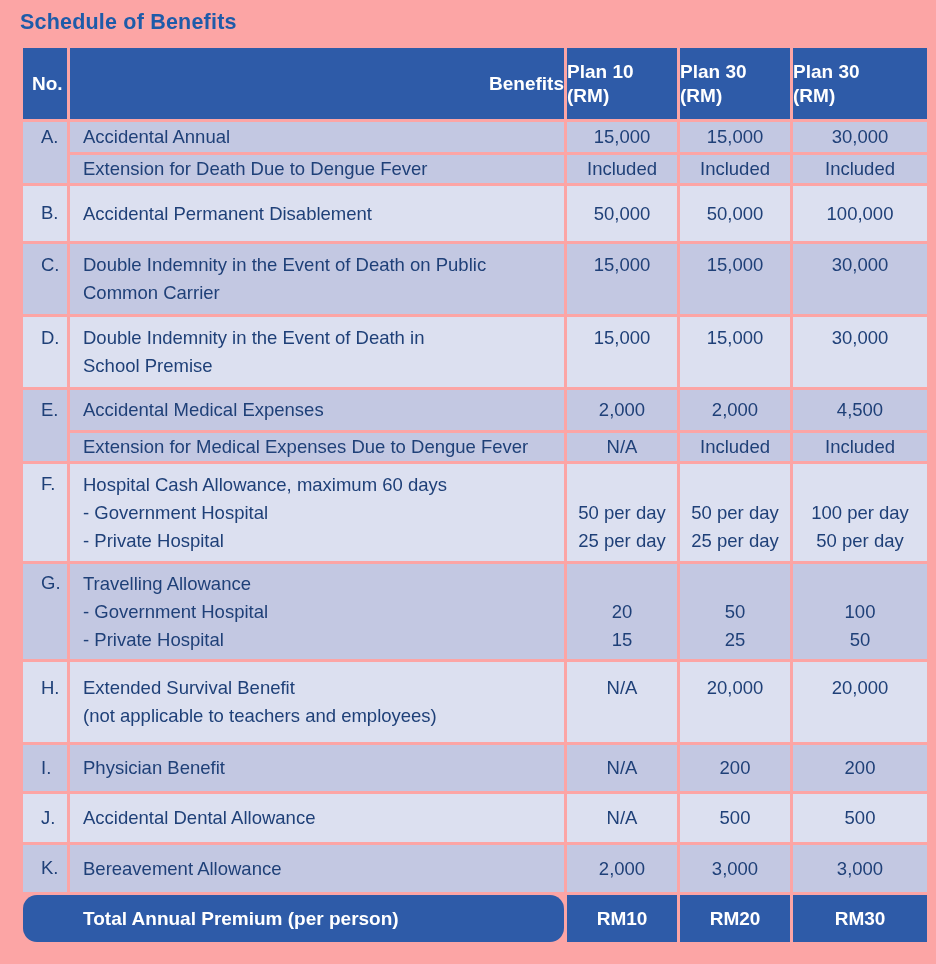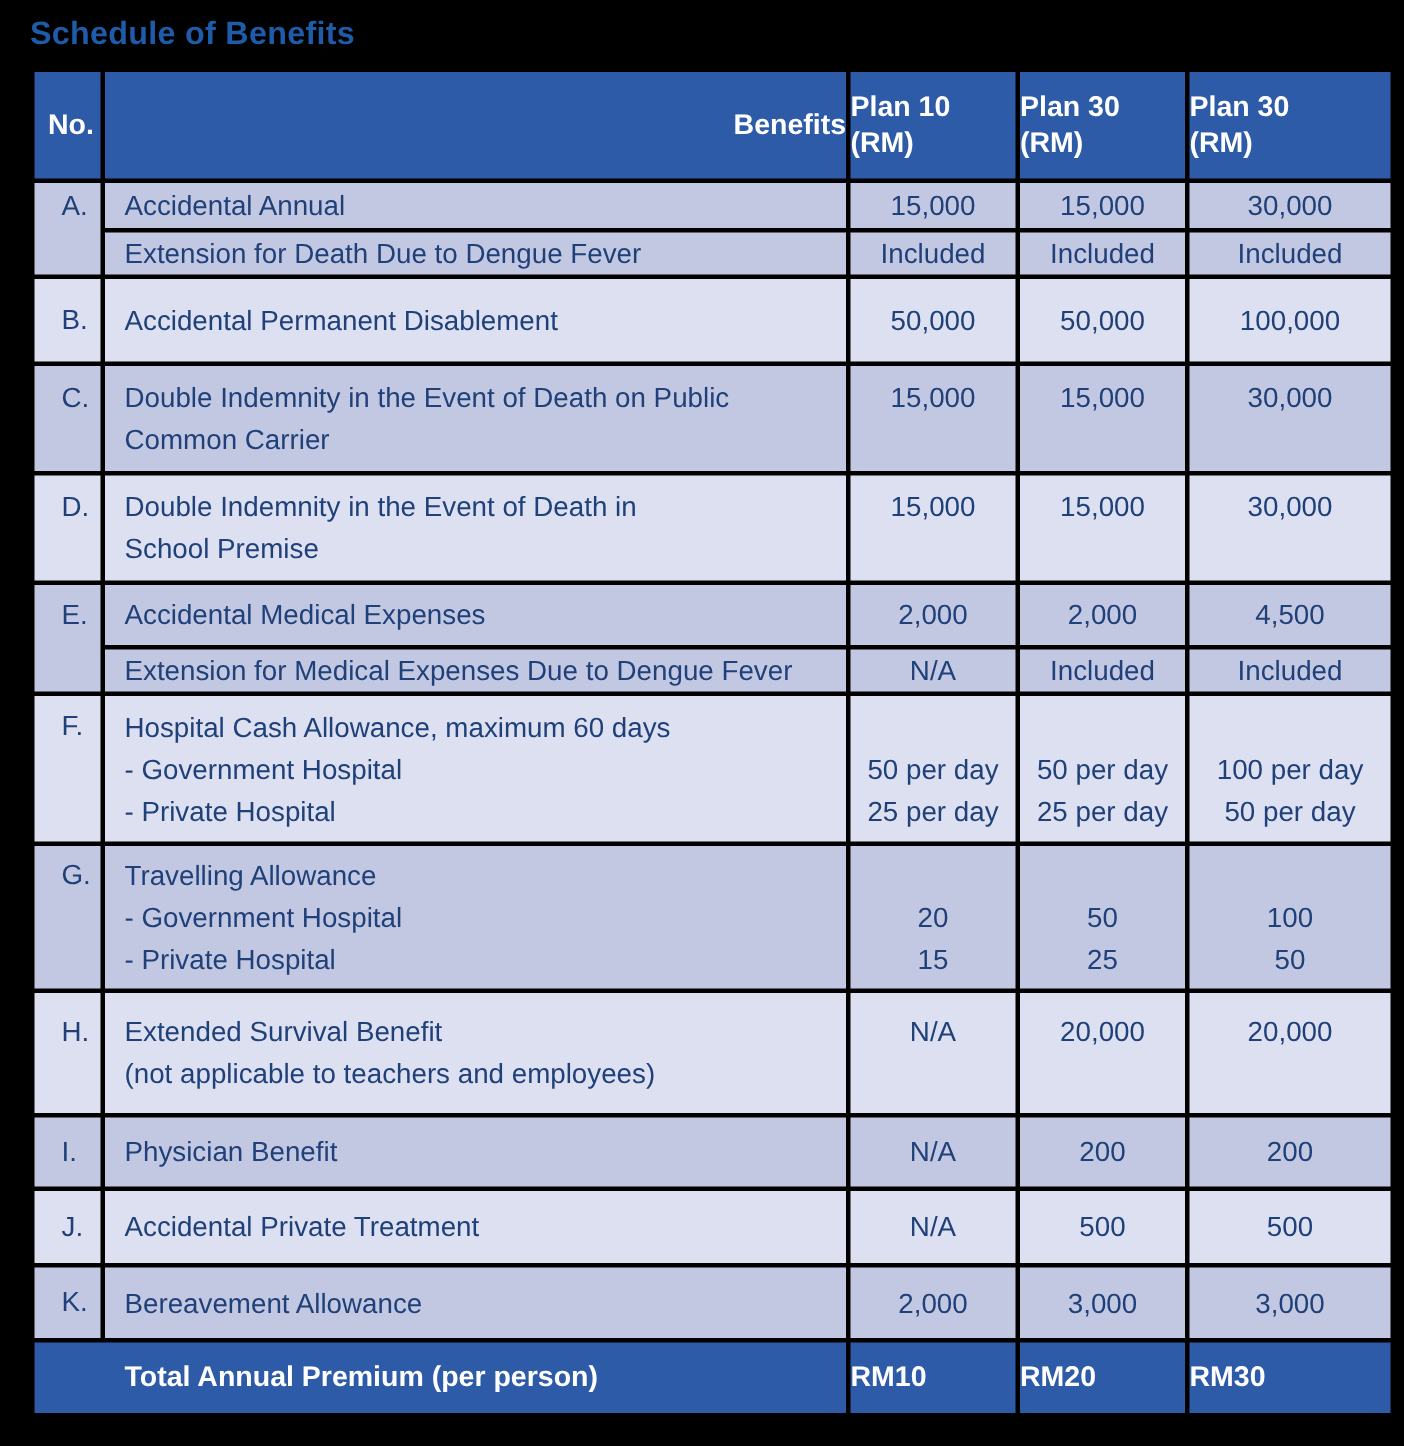--- a/index.html
+++ b/index.html
@@ -5,21 +5,21 @@
   html, body {
     margin: 0;
     padding: 0;
     background: #ffffff;
     font-family: "Liberation Sans", sans-serif;
   }
   .page {
     position: relative;
     width: 936px;
     height: 964px;
-    background: #000000;
+    background: #fca5a5;
     box-sizing: border-box;
     padding: 10px 6px 0 20px;
   }
   .page-title {
     margin: 0 0 10px 0;
     font-size: 21.5px;
     font-weight: bold;
     color: var(--title-blue, #1e5ba9);
     letter-spacing: 0.2px;
   }
@@ -74,22 +74,22 @@
 
   tfoot tr { height: 47px; }
   tfoot td {
     background: var(--header-bg, #2e5ba8);
     color: var(--header-text, #ffffff);
     font-size: 19px;
     font-weight: bold;
     vertical-align: middle;
     padding: 0;
   }
-  td.f-label { text-align: left; padding-left: 60px; }
-  td.f-val   { text-align: left; }
+  td.f-label { text-align: left; padding-left: 60px; border-radius: 14px; }
+  td.f-val   { text-align: center; }
 </style>
 </head>
 <body>
 
 <div class="page">
 
   <h1 class="page-title">Schedule of Benefits</h1>
 
   <table class="benefits">
     <colgroup>
@@ -221,21 +221,21 @@
       <tr class="dark" style="height:46px">
         <td class="no" style="padding-top:9px">I.</td>
         <td class="benefit">Physician Benefit</td>
         <td class="val">N/A</td>
         <td class="val">200</td>
         <td class="val">200</td>
       </tr>
 
       <tr class="light" style="height:48px">
         <td class="no" style="padding-top:10px">J.</td>
-        <td class="benefit">Accidental Private Treatment</td>
+        <td class="benefit">Accidental Dental Allowance</td>
         <td class="val">N/A</td>
         <td class="val">500</td>
         <td class="val">500</td>
       </tr>
 
       <tr class="dark" style="height:47px">
         <td class="no" style="padding-top:9px">K.</td>
         <td class="benefit">Bereavement Allowance</td>
         <td class="val">2,000</td>
         <td class="val">3,000</td>

